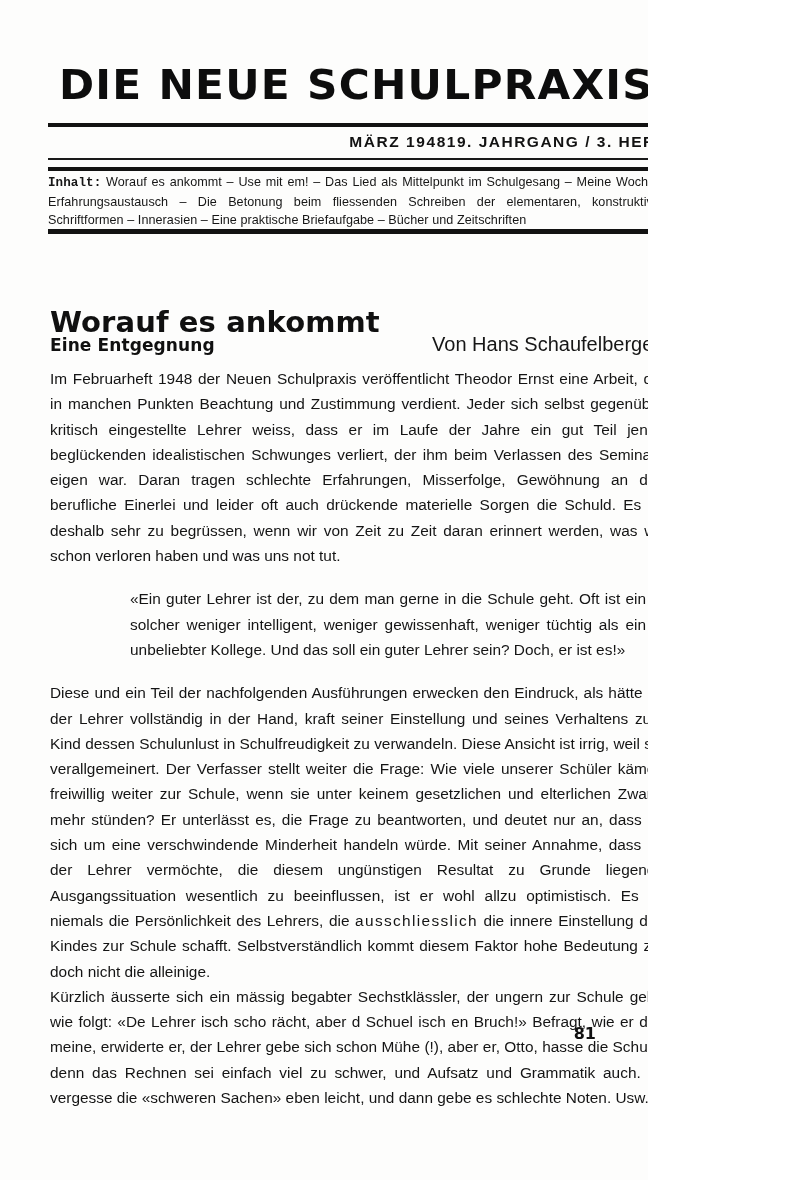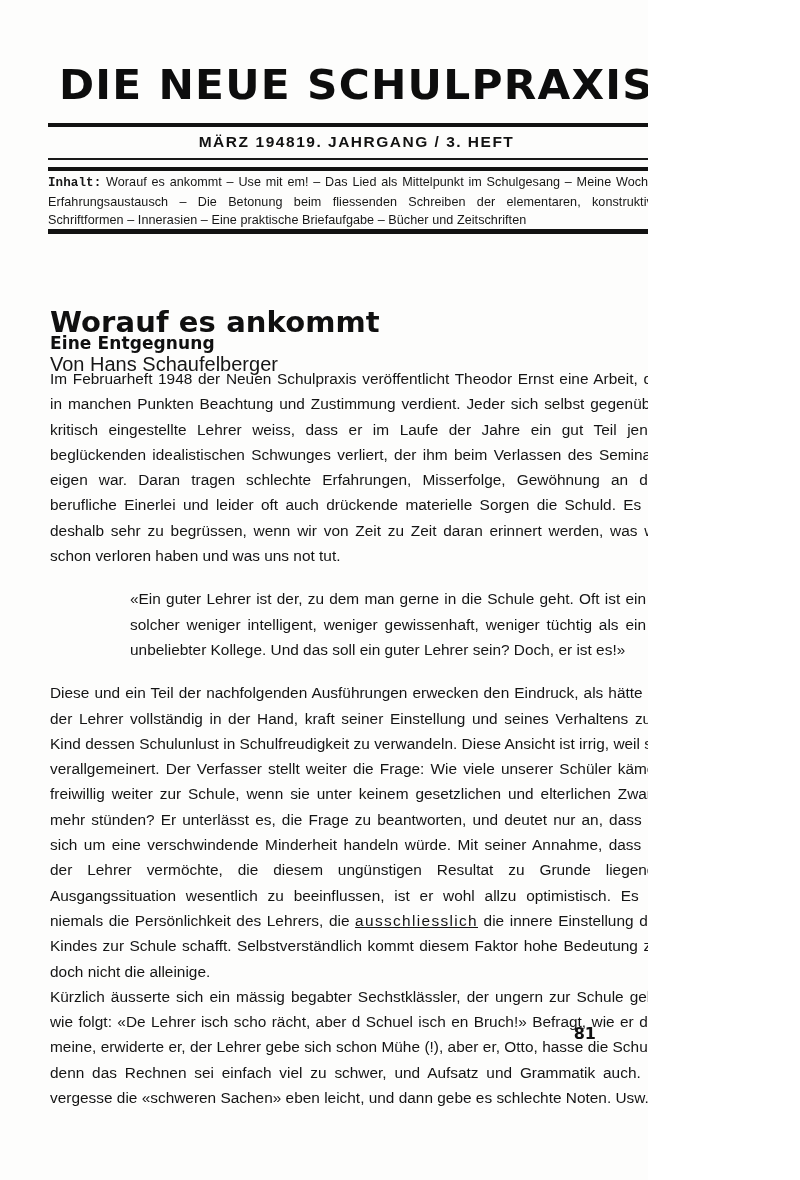--- a/index.html
+++ b/index.html
@@ -63,21 +63,21 @@
   #rule-3 { top: 167px;  height: 4px; }
   #rule-4 { top: 229px;  height: 4.5px; }
 
   
   .issue-line {
     position: absolute;
     left: 48px;
     top: 133px;
     width: 617px;
     display: flex;
-    justify-content: center;
+    justify-content: flex-end;
     align-items: baseline;
     font-size: 15.5px;
     font-weight: 600;
     letter-spacing: 1.55px;
     color: #121212;
     white-space: nowrap;
   }
   .issue-line .right { letter-spacing: 1.5px; }
 
   
@@ -110,21 +110,20 @@
   }
 
   .subhead-row {
     position: absolute;
     left: 50px;
     top: 333px;
     width: 612px;
     display: flex;
     justify-content: space-between;
     align-items: baseline;
-    flex-direction: column;
   }
   .subhead {
     font-family: "DejaVu Sans", sans-serif;
     font-size: 17px;
     font-weight: 700;
     color: #101010;
     letter-spacing: 0.1px;
   }
   .byline {
     font-size: 20px;
@@ -149,21 +148,20 @@
   .body p {
     margin: 0;
   }
   .body p.blockquote {
     margin: 18px;
     padding-left: 62px;
     text-align: justify;
   }
   .spaced {
     letter-spacing: 1.35px;
-    text-decoration: underline;
   }
 
   .page-number {
     position: absolute;
     right: 52px;
     top: 1024px;
     font-family: "DejaVu Sans", sans-serif;
     font-size: 16px;
     font-weight: 700;
     color: #101010;

